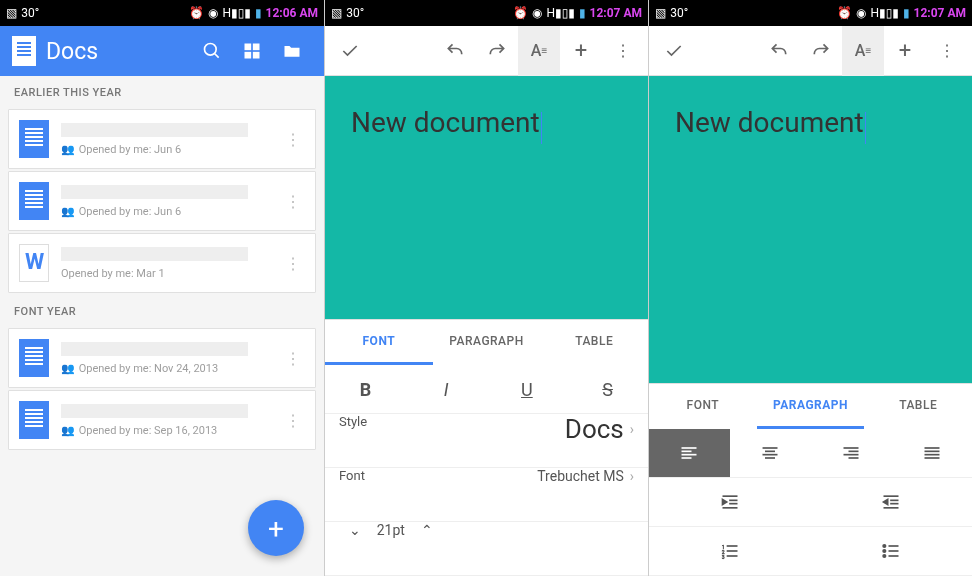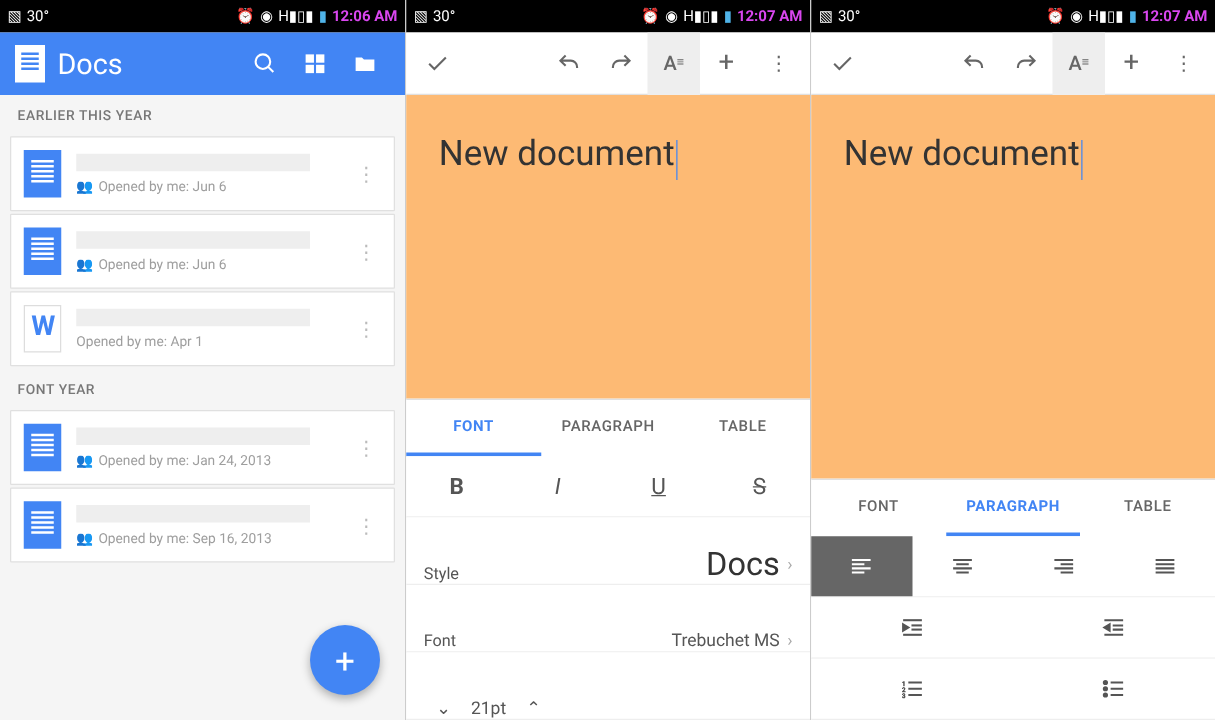--- a/index.html
+++ b/index.html
@@ -26,30 +26,30 @@
 .doc-icon.word::after{content:"W";background:none;box-shadow:none;color:#4285f4;font-size:22px;font-weight:bold;left:5px;top:4px;width:auto;height:auto}
 .doc-info{flex:1}
 .doc-title{height:14px;background:#eee;margin-bottom:6px;width:85%}
 .doc-meta{font-size:11px;color:#9e9e9e;display:flex;align-items:center;gap:4px}
 .doc-menu{color:#bbb;font-size:16px;padding:0 4px}
 .fab{position:absolute;bottom:20px;right:20px;width:56px;height:56px;border-radius:50%;background:#4285f4;color:#fff;display:flex;align-items:center;justify-content:center;font-size:28px;box-shadow:0 3px 8px rgba(0,0,0,0.3)}
 .edit-bar{height:50px;display:flex;align-items:center;border-bottom:1px solid #e0e0e0;background:#fff;padding:0 4px}
 .edit-bar .btn{width:42px;height:50px;display:flex;align-items:center;justify-content:center;color:#666}
 .edit-bar .spacer{flex:1}
 .edit-bar .btn.active{background:#eee}
-.doc-content{flex:1;padding:30px 26px;background:#fdba74}
+.doc-content{flex:1;padding:30px 26px;background:#14b8a6}
 .doc-text{font-size:28px;color:#333;font-weight:400;display:inline-block}
 .cursor{display:inline-block;width:1px;height:32px;background:#4285f4;vertical-align:middle;margin-left:1px}
 .tabs{display:flex;border-top:1px solid #e0e0e0;background:#fff}
 .tab{flex:1;text-align:center;padding:14px 0;font-size:12px;color:#666;font-weight:500;letter-spacing:0.5px}
 .tab.active{color:#4285f4;border-bottom:3px solid #4285f4;font-weight:700}
 .fmt-row{display:flex;border-bottom:1px solid #eee;background:#fff}
 .fmt-btn{flex:1;height:48px;display:flex;align-items:center;justify-content:center;font-size:18px;color:#555}
 .fmt-btn.sel{background:#666;color:#fff}
-.setting-row{display:flex;align-items:flex-end;height:54px;padding:0 14px;border-bottom:1px solid #eee;background:#fff}
+.setting-row{display:flex;align-items:flex-start;height:54px;padding:0 14px;border-bottom:1px solid #eee;background:#fff}
 .setting-label{font-size:13px;color:#555;flex:1}
 .setting-val{font-size:14px;color:#555;display:flex;align-items:center;gap:6px}
 .setting-val.big{font-size:26px;color:#333}
 .chev{color:#aaa;font-size:14px}
 svg{width:20px;height:20px}
 </style>
 </head>
 <body>
 
 <div class="panel p1">
@@ -111,35 +111,35 @@
             <span>Opened by me: Jun 6</span>
           </div>
         </div>
       <div class="doc-menu">⋮</div>
     </div>
     <div class="doc-card">
       <div class="doc-icon word"></div>
       <div class="doc-info">
           <div class="doc-title"></div>
           <div class="doc-meta">
-            <span>Opened by me: Apr 1</span>
+            <span>Opened by me: Mar 1</span>
           </div>
         </div>
       <div class="doc-menu">⋮</div>
     </div>
   </div>
   <div class="section-header">FONT YEAR</div>
   <div class="doc-list">
     <div class="doc-card">
       <div class="doc-icon"></div>
       <div class="doc-info">
           <div class="doc-title"></div>
           <div class="doc-meta">
             <span>👥</span>
-            <span>Opened by me: Jan 24, 2013</span>
+            <span>Opened by me: Nov 24, 2013</span>
           </div>
         </div>
       <div class="doc-menu">⋮</div>
     </div>
     <div class="doc-card">
       <div class="doc-icon"></div>
       <div class="doc-info">
           <div class="doc-title"></div>
           <div class="doc-meta">
             <span>👥</span>

